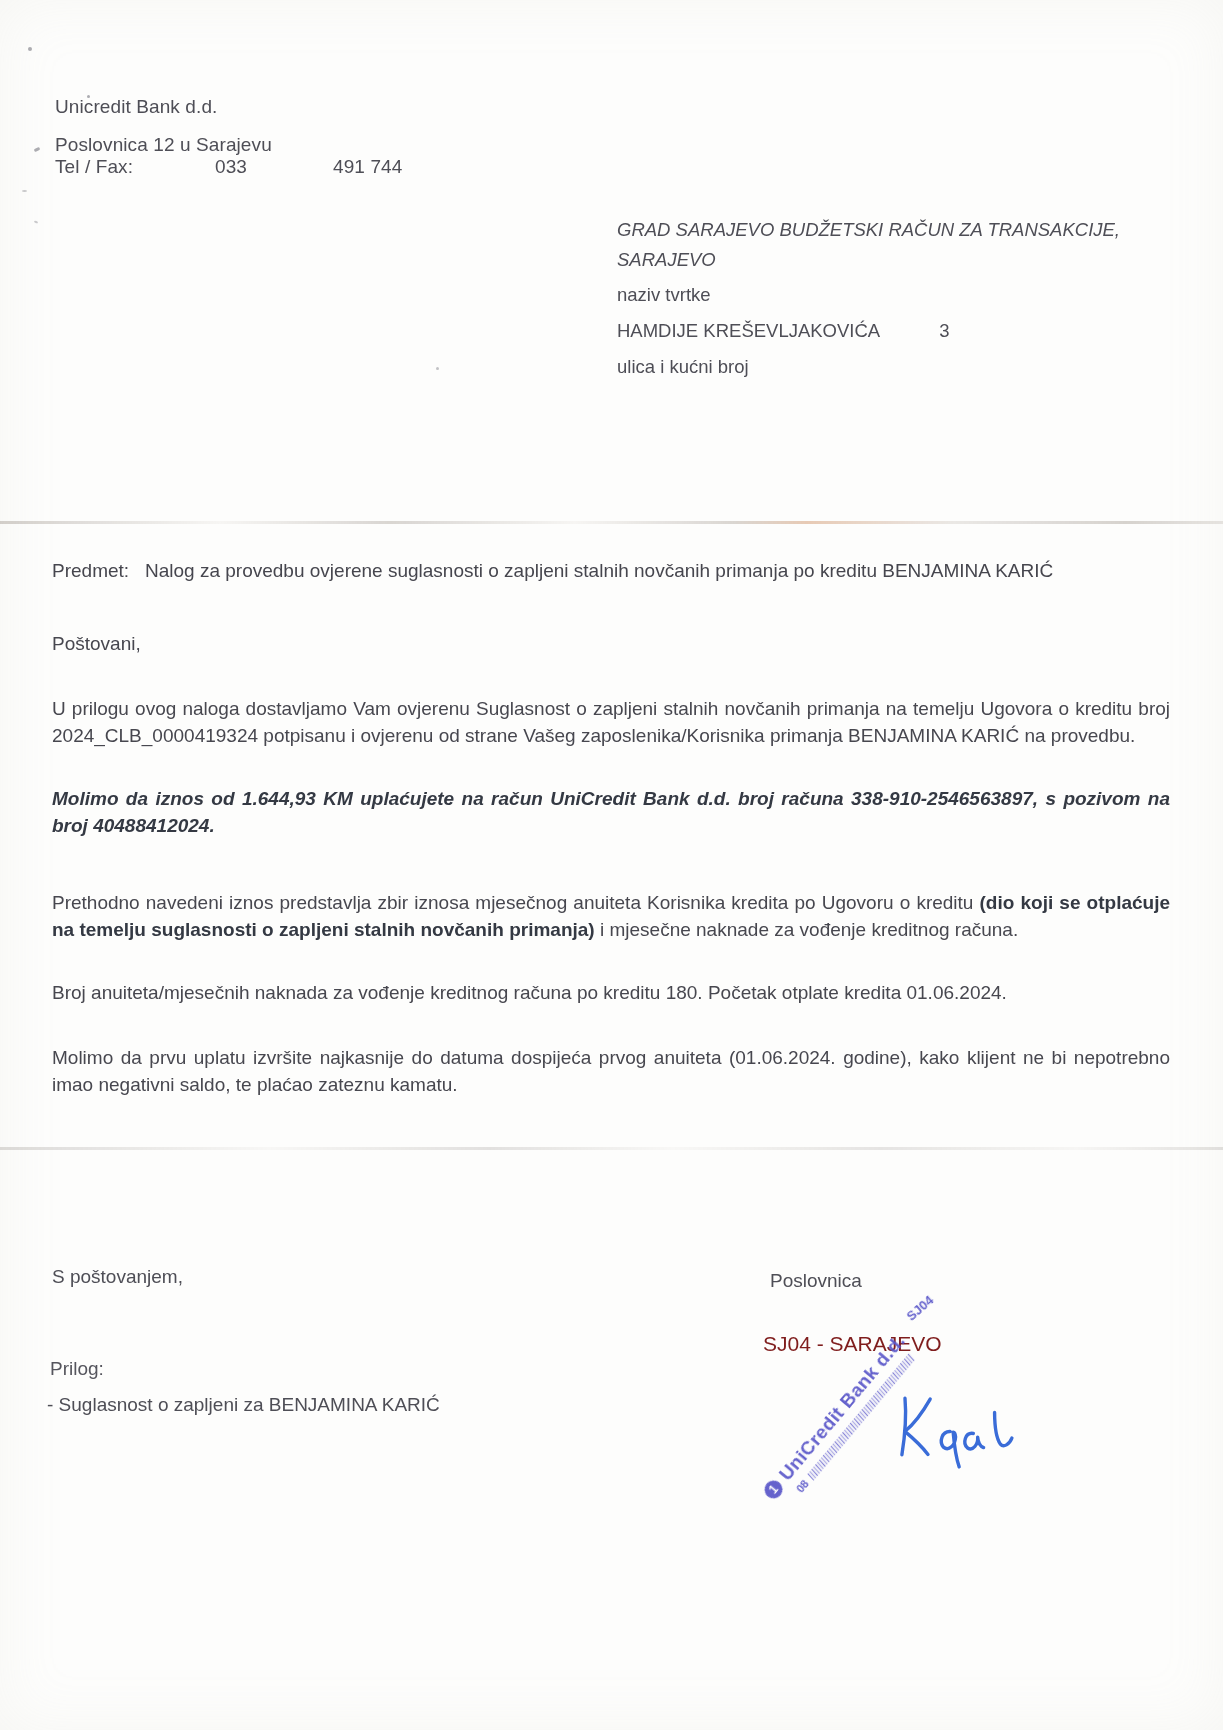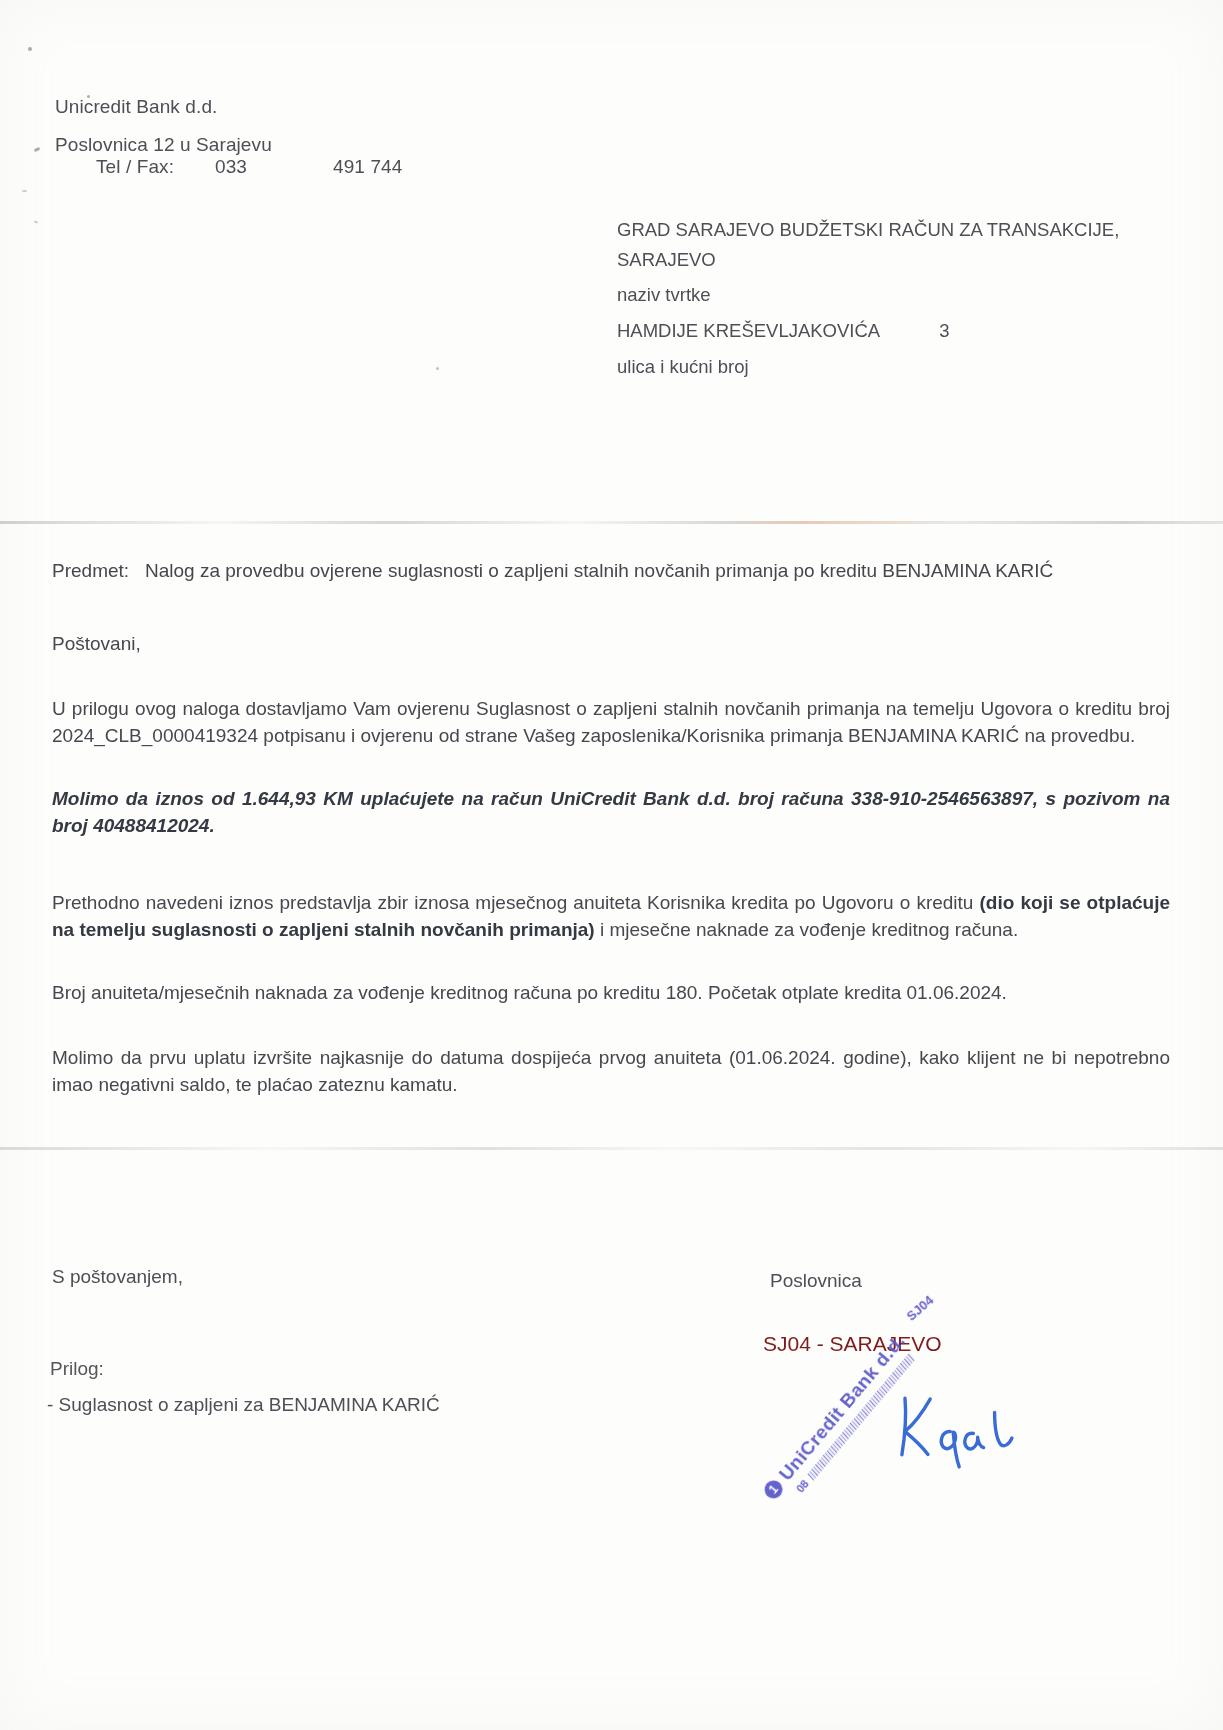--- a/index.html
+++ b/index.html
@@ -11,26 +11,26 @@
   .page{
     position:absolute;inset:0;background:#fdfdfc;overflow:hidden;
     box-shadow:inset 0 0 60px rgba(200,195,185,.12);
     color:#4a4a52;
   }
   
   .header{position:absolute;left:55px;top:96px;font-size:19px;color:#4e4e56;letter-spacing:.1px;}
   .header .h-line{margin:0 0 16px;}
   .header .h-line2{margin:0 0 0;}
   .telrow{display:flex;}
-  .telrow .tl{width:160px;text-align:center;}
+  .telrow .tl{width:160px;}
   .telrow .ta{width:118px;}
   
   .recipient{position:absolute;left:617px;top:215px;width:560px;font-size:18.5px;color:#4e4e56;}
   .recipient div{margin:0 0 9px;line-height:27px;}
-  .rec-name{line-height:30px !important;margin-bottom:6px !important;}
+  .rec-name{line-height:30px !important;margin-bottom:6px !important;font-style:italic;}
   .rec-num{display:inline-block;margin-left:55px;}
   .rec-city{display:inline-block;margin-left:95px;}
   
   .crease{position:absolute;left:0;width:100%;height:3px;filter:blur(.6px);}
   .crease1{top:521px;background:linear-gradient(90deg,
       rgba(150,140,130,.40),rgba(190,180,170,.10) 18%,rgba(150,140,130,.35) 32%,
       rgba(200,190,180,.12) 47%,rgba(160,150,140,.38) 60%,rgba(205,140,95,.45) 66%,
       rgba(170,160,150,.22) 78%,rgba(150,140,130,.38) 92%,rgba(170,160,150,.25));}
   .crease2{top:1147px;background:linear-gradient(90deg,
       rgba(160,155,150,.35),rgba(200,195,190,.10) 22%,rgba(165,160,155,.30) 40%,

